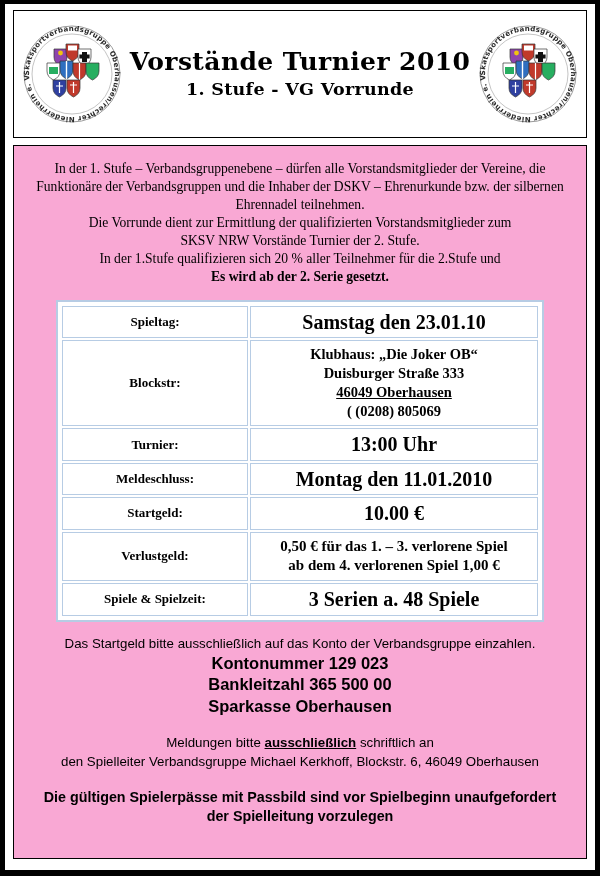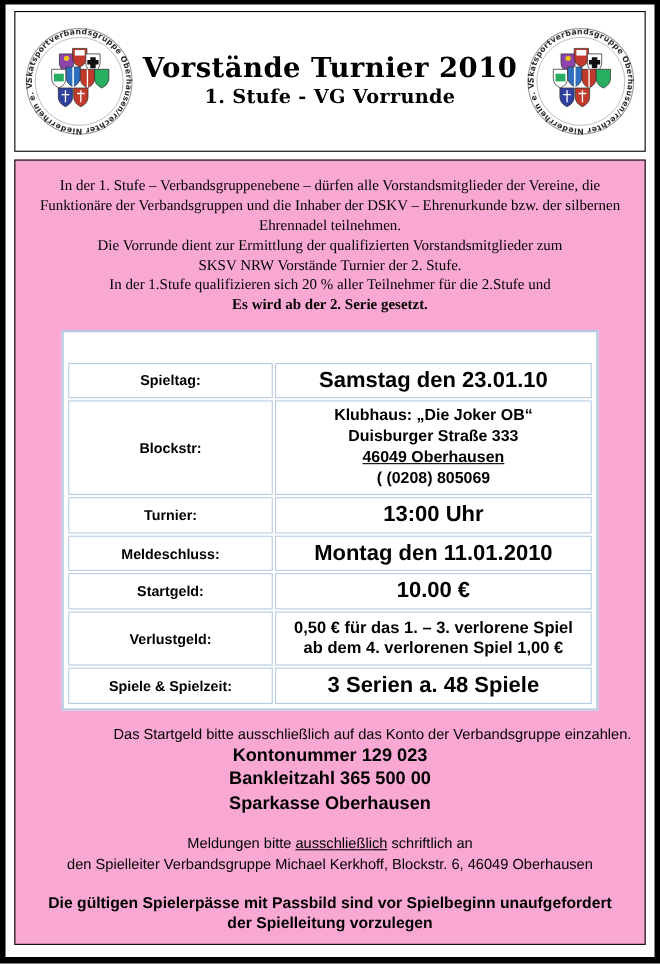--- a/index.html
+++ b/index.html
@@ -100,22 +100,21 @@
     border: 2px solid #b7cce4;
     box-sizing: border-box;
     padding: 2px;
     background: #fff;
   }
   table.info {
     border-collapse: separate;
     border-spacing: 2px;
     width: 100%;
     table-layout: fixed;
-    font-family: Liberation Sans, sans-serif;
-    margin-top: 24px;
+    font-family: Liberation Serif, serif;
   }
   table.info td {
     border: 1.5px solid #b7cce4;
     text-align: center;
     vertical-align: middle;
     padding: 4px 4px;
     background: #ffffff;
   }
   td.k {
     width: 176px;
@@ -139,36 +138,35 @@
 
   
   .pay-block {
     text-align: center;
     margin-top: 13px;
     font-family: "Liberation Sans", "DejaVu Sans", sans-serif;
   }
   .pay-lead {
     font-size: 13.3px;
     line-height: 1.35;
-    text-align: right;
   }
   .pay-line {
     font-size: 16.5px;
     font-weight: bold;
     line-height: 1.33;
   }
 
   .meld-block {
     text-align: center;
     margin-top: 16px;
     font-family: "Liberation Sans", "DejaVu Sans", sans-serif;
     font-size: 13.3px;
     line-height: 1.42;
   }
-  .meld-block .u { text-decoration: underline; font-weight: normal; }
+  .meld-block .u { text-decoration: underline; font-weight: bold; }
 
   .pass-block {
     text-align: center;
     margin-top: 16px;
     font-family: "Liberation Sans", "DejaVu Sans", sans-serif;
     font-size: 14.3px;
     font-weight: bold;
     line-height: 1.35;
   }
 </style>

